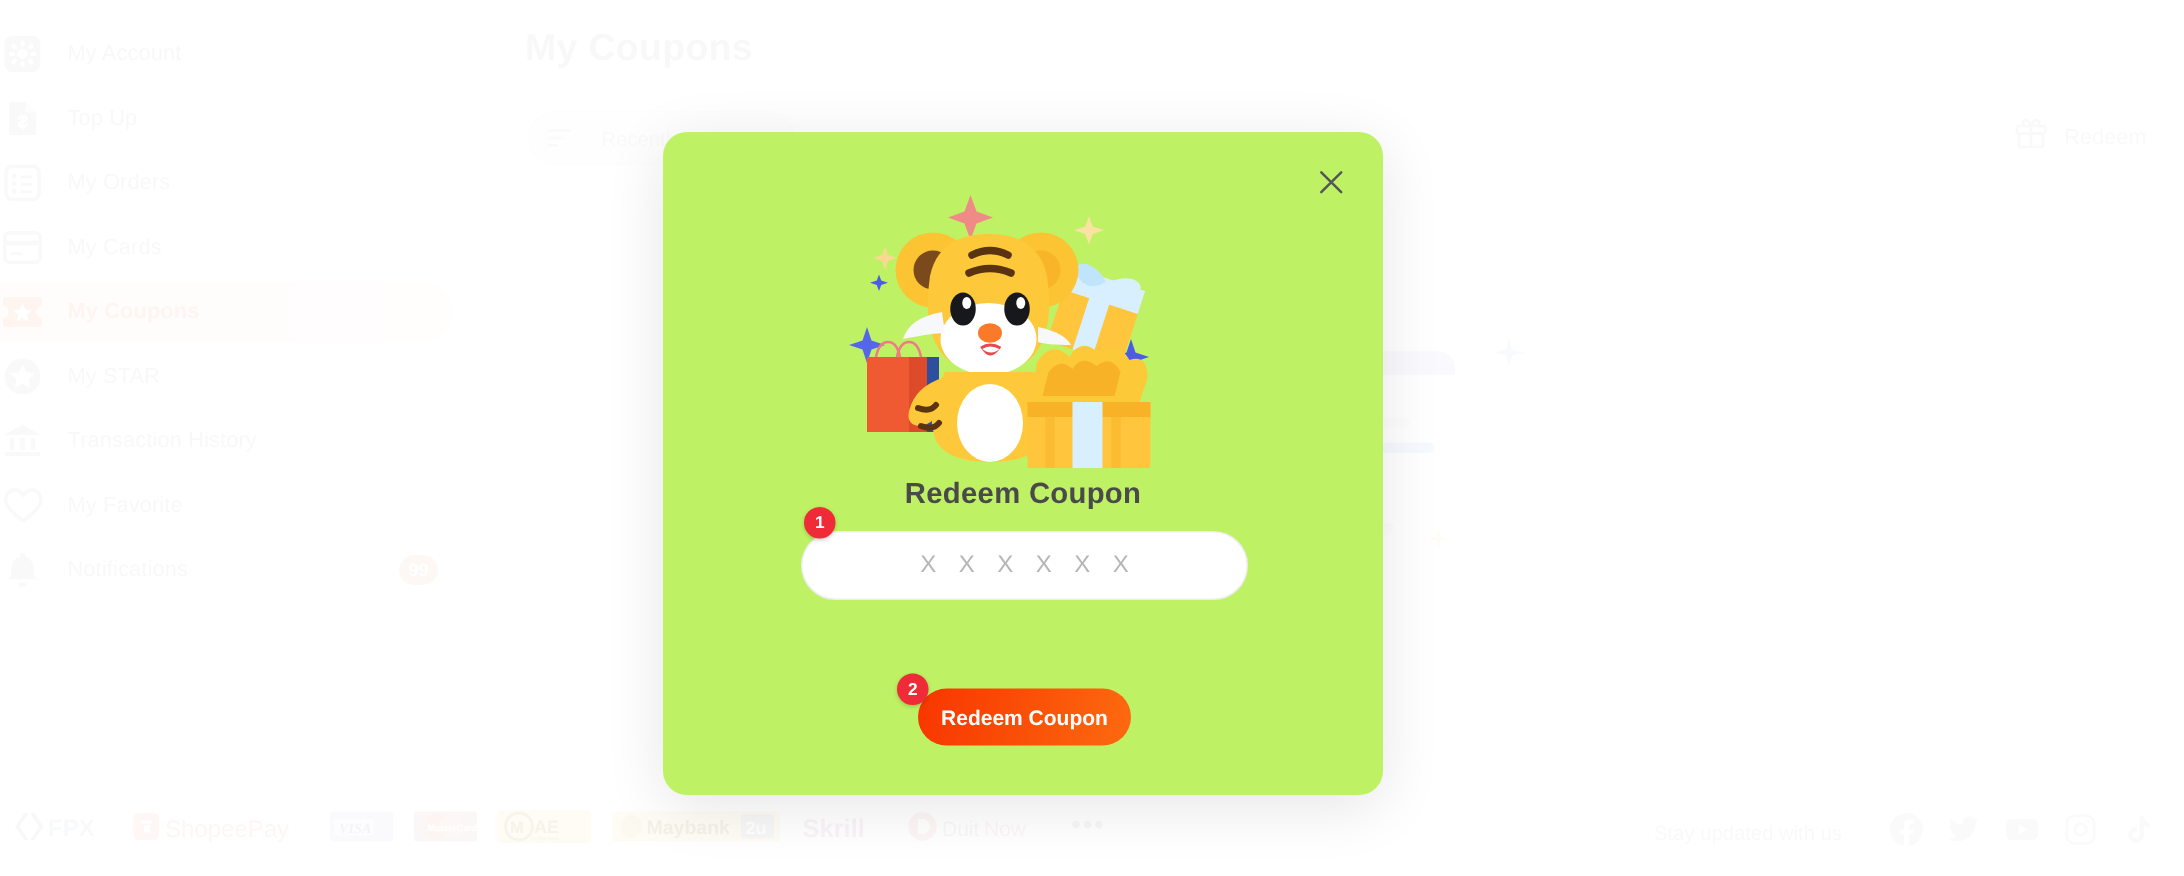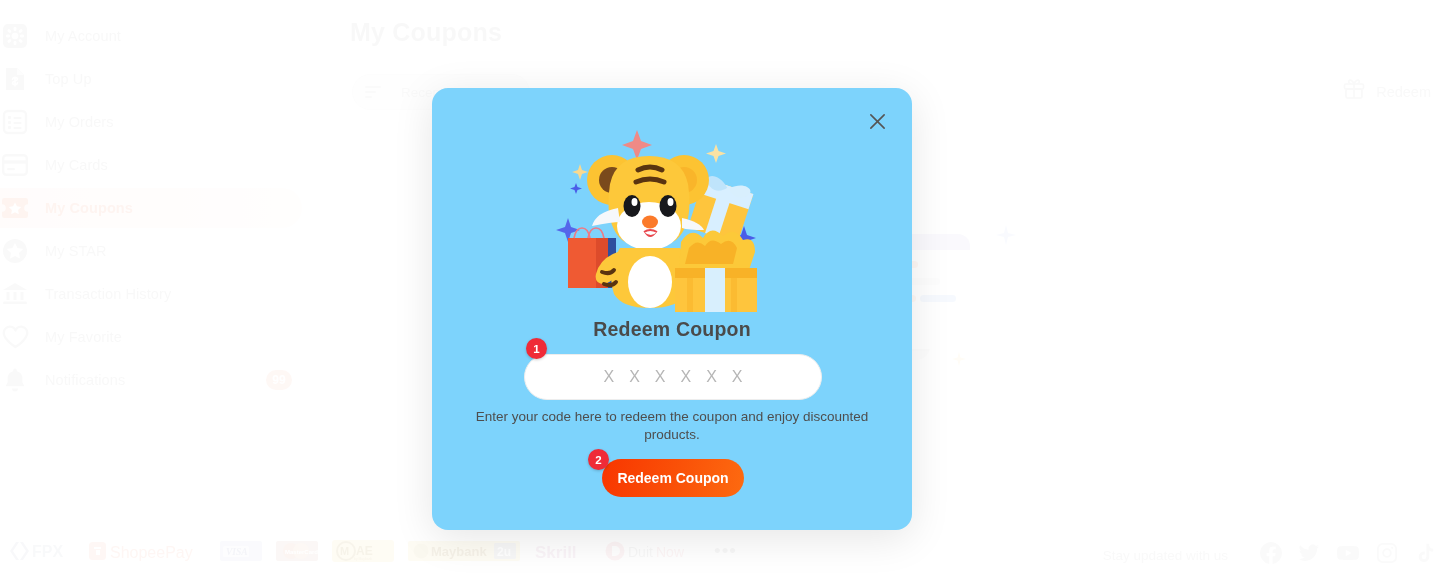--- a/index.html
+++ b/index.html
@@ -74,22 +74,22 @@
   .pay-row { position: absolute; left: 8px; top: 10px; display: flex; align-items: center; gap: 14px; }
   .pay-logo { height: 22px; display: flex; align-items: center; }
   .social-row { position: absolute; right: 20px; top: 12px; display: flex; align-items: center; gap: 16px; }
   .social-lb { font-size: 13.5px; color: #e0e0e0; margin-right: 16px; }
 
   
   .dim { position: absolute; inset: 0; background: rgba(255,255,255,0.80); }
 
   
   .modal {
-    position: absolute; left: 432px; top: 88px; width: 480px; height: 442px;
-    background: #7dd3fc; border-radius: 16px;
+    position: absolute; left: 442px; top: 88px; width: 480px; height: 442px;
+    background: #bef264; border-radius: 16px;
     box-shadow: 0 8px 40px rgba(0,0,0,.10);
   }
   .modal-close {
     position: absolute; right: 22px; top: 20px; width: 26px; height: 26px;
     display: flex; align-items: center; justify-content: center;
     cursor: pointer;
   }
   .hero { position: absolute; left: 0; top: 34px; width: 480px; height: 190px; }
   .modal-title {
     position: absolute; left: 0; top: 230px; width: 480px; text-align: center;
@@ -487,20 +487,19 @@
 
     <div class="code-input" id="code-input">
         <span class="xc">X</span>
         <span class="xc">X</span>
         <span class="xc">X</span>
         <span class="xc">X</span>
         <span class="xc">X</span>
         <span class="xc">X</span>
       </div>
 
-    <div class="helper">Enter your code here to redeem the coupon and enjoy discounted products.</div>
 
     <div class="step-badge badge-2">2</div>
 
     <button class="cta">Redeem Coupon</button>
   </div>
 
 </div>
 
 </body></html>

